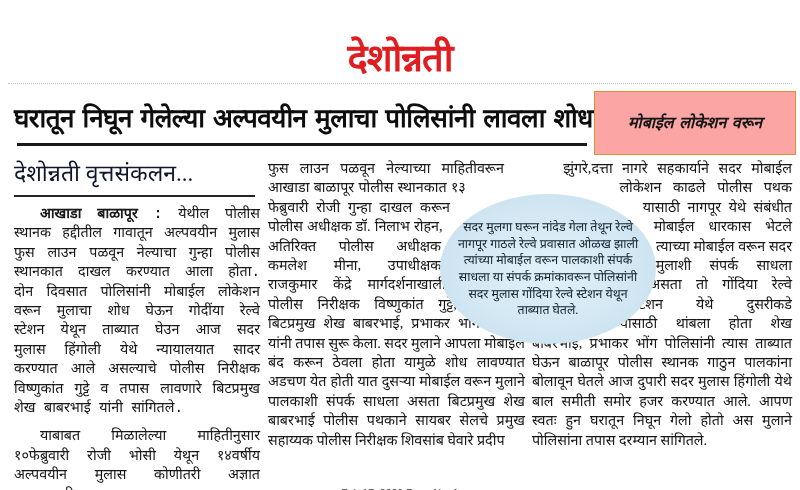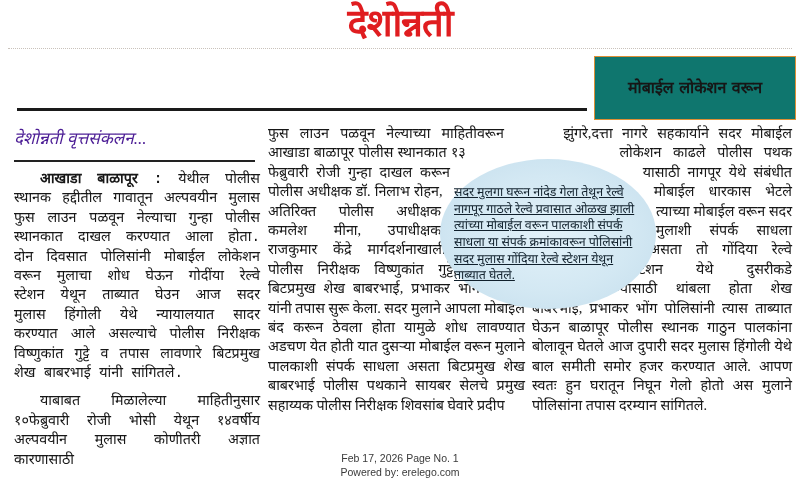--- a/index.html
+++ b/index.html
@@ -4,21 +4,21 @@
 <style>
   html,body{margin:0;padding:0;}
   body{
     width:800px;height:490px;
     background:#ffffff;
     font-family:"Liberation Serif", serif;
     color:#111;
     position:relative;
     overflow:hidden;
   }
-  .page{position:absolute;inset:0;}
+  .page{position:absolute;inset:0;margin-top:35px;}
 
   
   .masthead{
     position:absolute;left:0;top:2px;width:100%;
     text-align:center;
     font-family:"DejaVu Sans", sans-serif;
     font-weight:bold;
     font-size:38px;line-height:42px;
     letter-spacing:-1px;
   }
@@ -48,21 +48,21 @@
     box-sizing:border-box;
     display:flex;flex-direction:column;align-items:center;justify-content:center;
     font-family:"DejaVu Sans", sans-serif;
     font-weight:bold;font-size:16px;line-height:26px;
     color:#161616;text-align:center;
   }
 
   
   .byline{
     position:absolute;left:14px;top:128px;width:246px;
-    font-size:17px;line-height:22px;color:#4c1d95;font-style:italic;
+    font-size:23px;line-height:22px;color:#0f172a;
   }
   .byline-rule{
     position:absolute;left:14px;top:160px;width:241px;height:2px;background:#222;
   }
 
   
   .col{
     position:absolute;
     font-size:14.3px;line-height:19.4px;
     text-align:justify;color:#171717;
@@ -85,24 +85,23 @@
     shape-outside:ellipse(124px 75px at 0% 50%);
   }
 
   
   .callout-oval{
     position:absolute;left:440px;top:159px;width:216px;height:150px;
     border-radius:50%;
     background:radial-gradient(ellipse at center, #e2f1f9 0%, #d3e8f3 55%, #c3ddec 100%);
     display:flex;align-items:center;justify-content:center;
     box-sizing:border-box;padding:8px 14px;
-    text-align:left;
+    text-align:center;
     font-size:12.4px;line-height:16.6px;color:#10202c;
     z-index:3;
-    text-decoration:underline;
   }
 
   
   .footer{
     position:absolute;left:0;top:452px;width:100%;
     text-align:center;
     font-family:"Liberation Sans", sans-serif;
     font-size:10.5px;line-height:13.5px;color:#3a3a3a;
   }
 </style>
@@ -110,23 +109,24 @@
 <body>
 
 <div class="page">
 
   <div class="masthead">
     <span style="color:#e01d20;">देशोन्नती</span>
   </div>
 
   <div class="scan-line"></div>
 
+  <div class="headline">घरातून निघून गेलेल्या अल्पवयीन मुलाचा पोलिसांनी लावला शोध</div>
   <div class="headline-rule"></div>
 
-  <div class="highlight-box" style="background:#0f766e;">
+  <div class="highlight-box" style="background:#fca5a5;font-style:italic;">
     <span>मोबाईल लोकेशन वरून</span>
   </div>
 
   <div class="byline">देशोन्नती वृत्तसंकलन...</div>
   <div class="byline-rule"></div>
 
   <div class="col col1">
     <p class="indent"><span class="dateline">आखाडा बाळापूर :</span><span> येथील पोलीस स्थानक हद्दीतील गावातून अल्पवयीन मुलास फुस लाउन पळवून नेल्याचा गुन्हा पोलीस स्थानकात दाखल करण्यात आला होता. दोन दिवसात पोलिसांनी मोबाईल लोकेशन वरून मुलाचा शोध घेऊन गोदींया रेल्वे स्टेशन येथून ताब्यात घेउन आज सदर मुलास हिंगोली येथे न्यायालयात सादर करण्यात आले असल्याचे पोलीस निरीक्षक विष्णुकांत गुट्टे व तपास लावणारे बिटप्रमुख शेख बाबरभाई यांनी सांगितले.</span></p>
     <p class="indent p2">याबाबत मिळालेल्या माहितीनुसार १०फेब्रुवारी रोजी भोसी येथून १४वर्षीय अल्पवयीन मुलास कोणीतरी अज्ञात कारणासाठी</p>
   </div>

